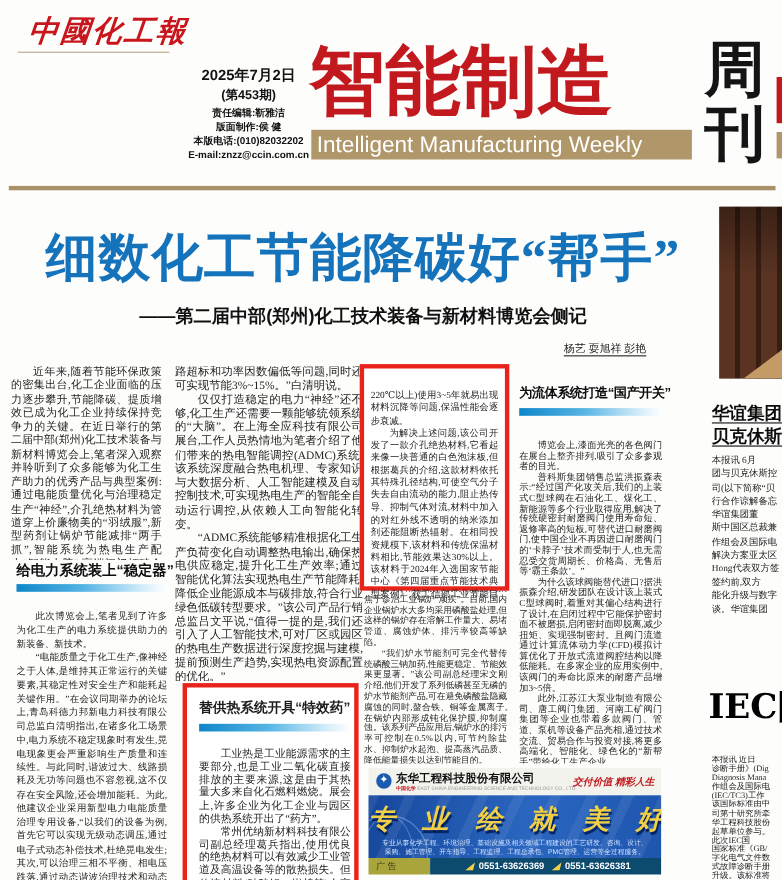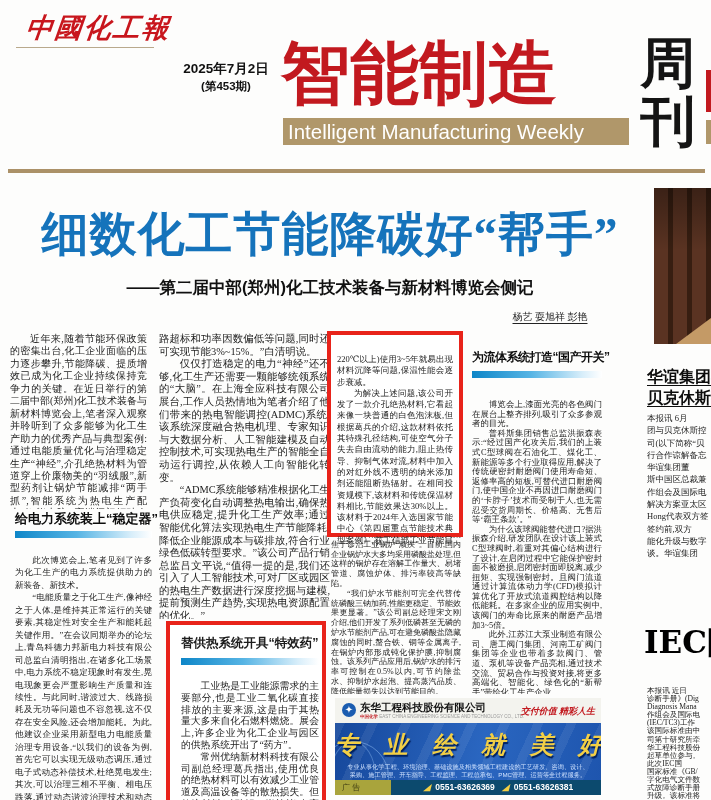--- a/index.html
+++ b/index.html
@@ -103,20 +103,26 @@
 </head>
 <body>
 
 <div id="page">
 
   <div class="abs logo">中國化工報</div>
   <div class="abs logo-rule"></div>
   <div class="abs dateblock">
     <div class="date1">2025年7月2日</div>
     <div class="date2">(第453期)</div>
+    <div class="meta">
+      <div>责任编辑:靳雅洁</div>
+      <div>版面制作:侯  健</div>
+      <div>本版电话:(010)82032202</div>
+      <div>E-mail:znzz@ccin.com.cn</div>
+    </div>
   </div>
   <div class="abs paper-title">智能制造</div>
   <div class="abs title-band">Intelligent Manufacturing Weekly</div>
   <div class="abs weekly">
     <div>周</div>
     <div>刊</div>
   </div>
   <div class="abs edge-red"></div>
   <div class="abs edge-gold"></div>
   <div class="abs gold-rule"></div>

